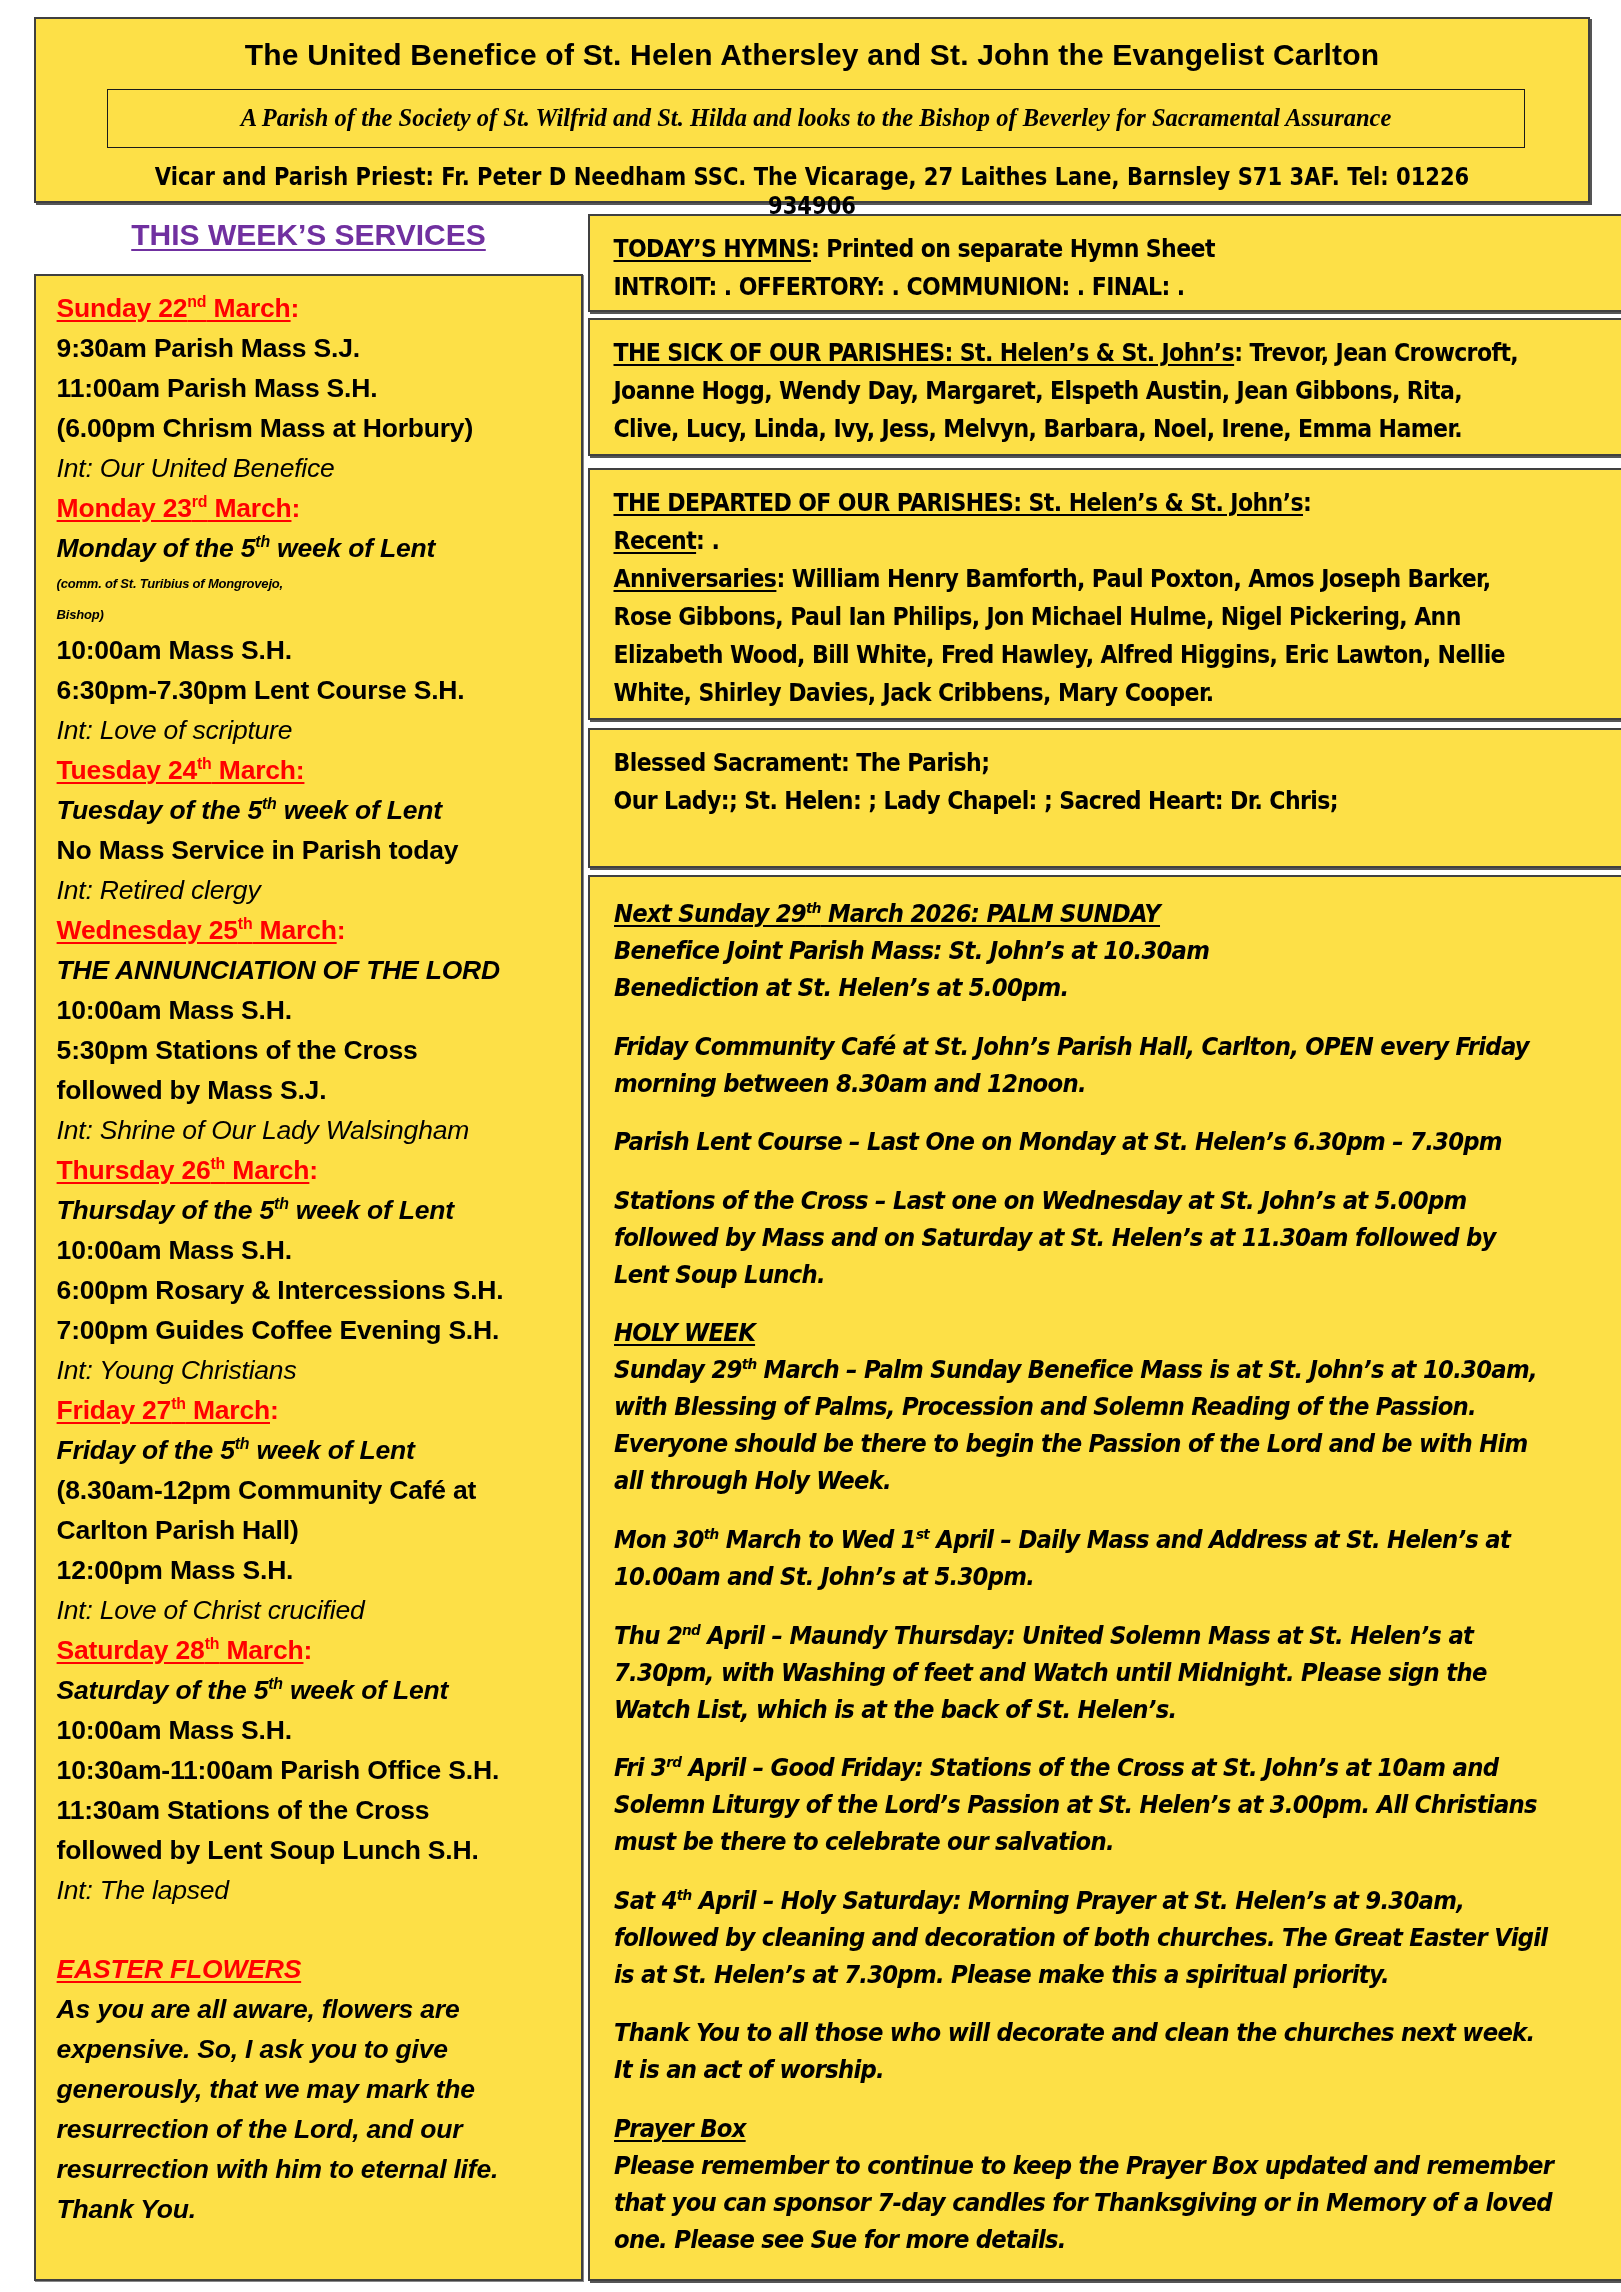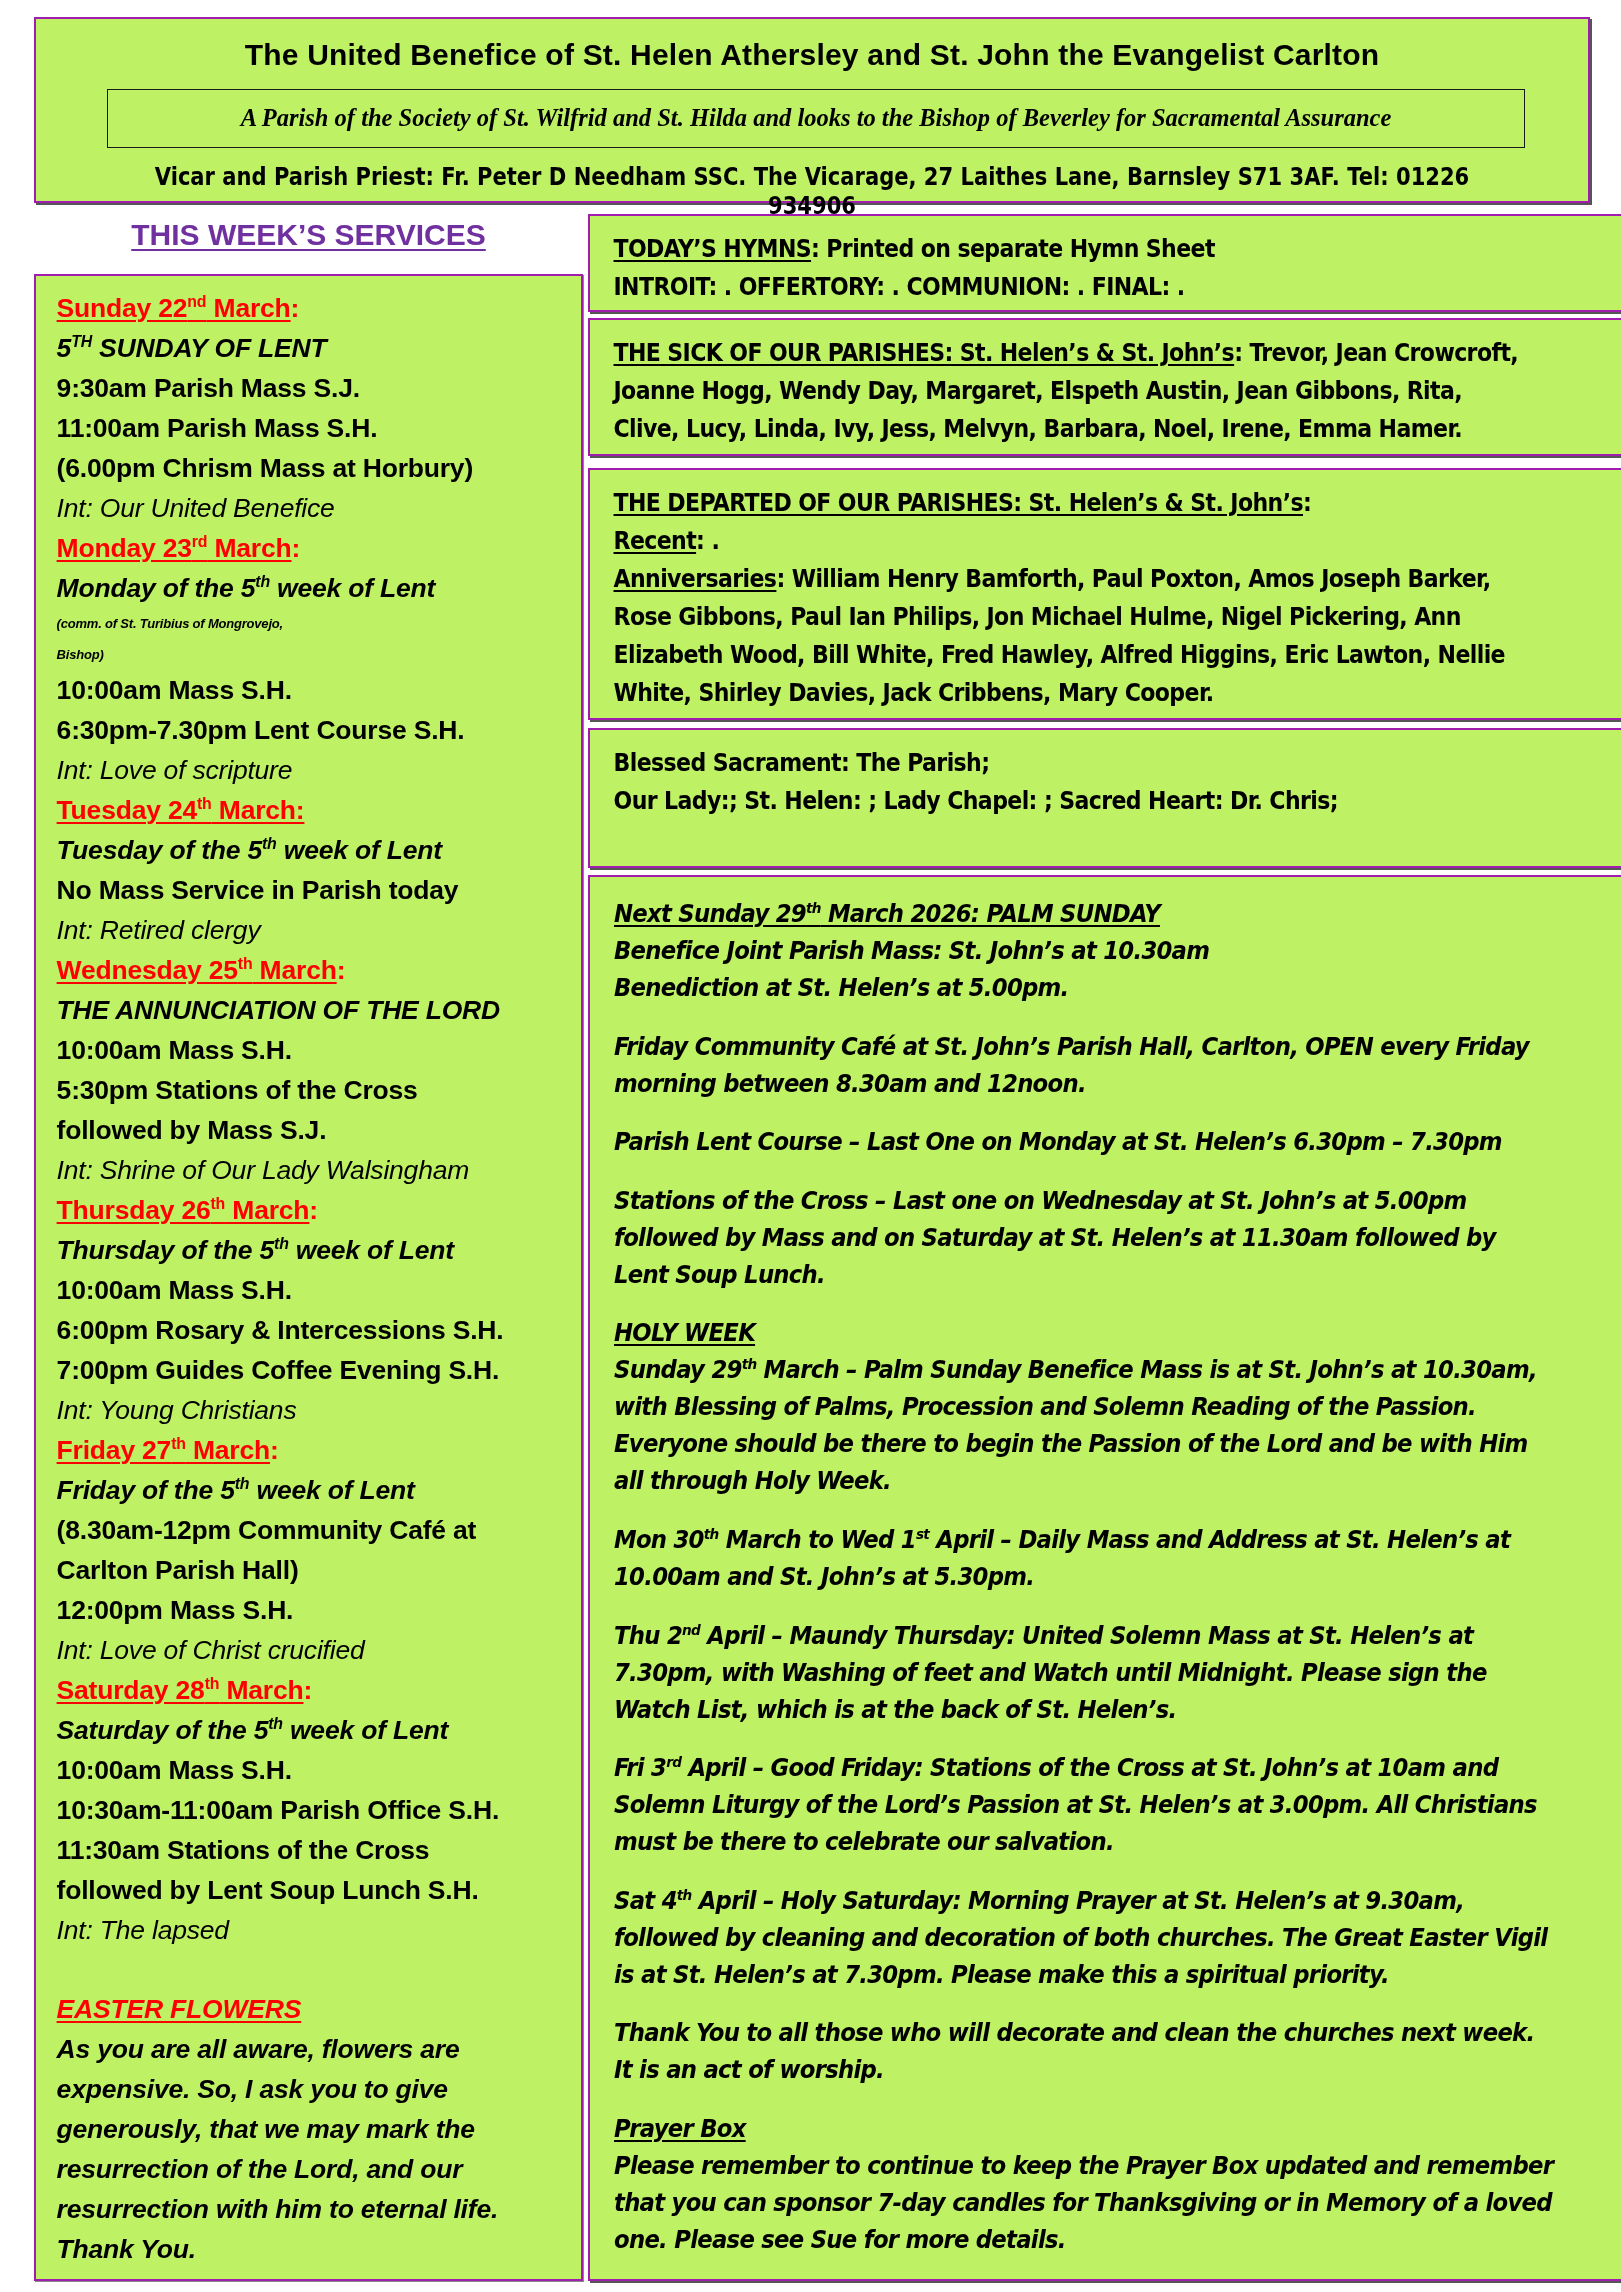--- a/index.html
+++ b/index.html
@@ -1,22 +1,22 @@
 <!DOCTYPE html>
 <html><head>
 <meta charset="utf-8">
 <style>
   * { box-sizing: border-box; margin: 0; padding: 0; }
   html, body { width: 1621px; height: 2293px; background: #ffffff; overflow: hidden; }
   body { position: relative; font-family: "Liberation Sans", sans-serif; color: #000; }
 
   .box {
     position: absolute;
-    border: 2px solid #a21caf;
-    background: #bef264;
+    border: 2px solid #404040;
+    background: #fde047;
     box-shadow: 2px 2px 0 #555;
   }
 
   
   #header { left: 34px; top: 16.7px; width: 1556px; height: 186px; }
   #header .title {
     position: absolute; left: 0; right: 0; top: 19.6px;
     text-align: center; font-weight: bold; font-size: 30px;
     font-family: "Liberation Sans", sans-serif; letter-spacing: 0.2px;
   }
@@ -76,21 +76,20 @@
   </div>
   <div class="contact">Vicar and Parish Priest: Fr. Peter D Needham SSC. The Vicarage, 27 Laithes Lane, Barnsley S71 3AF. Tel: 01226 934906</div>
 </div>
 
 <div id="services-heading">THIS WEEK’S SERVICES</div>
 
 <div class="box" id="services">
   <div id="days">
       <div>
         <div class="svc-line day-head"><span class="u"><span>Sunday 22</span><sup>nd</sup><span> March</span></span><span>:</span></div>
-        <div class="svc-line bi"><span>5</span><sup>TH</sup><span> SUNDAY OF LENT</span></div>
         <div class="svc-line bold">9:30am Parish Mass S.J.</div>
         <div class="svc-line bold">11:00am Parish Mass S.H.</div>
         <div class="svc-line bold">(6.00pm Chrism Mass at Horbury)</div>
         <div class="svc-line it">Int: Our United Benefice</div>
       </div>
       <div>
         <div class="svc-line day-head"><span class="u"><span>Monday 23</span><sup>rd</sup><span> March</span></span><span>:</span></div>
         <div class="svc-line bi"><span>Monday of the 5</span><sup>th</sup><span> week of Lent</span></div>
         <div class="svc-line small bi">(comm. of St. Turibius of Mongrovejo,</div>
         <div class="svc-line small bi">Bishop)</div>

